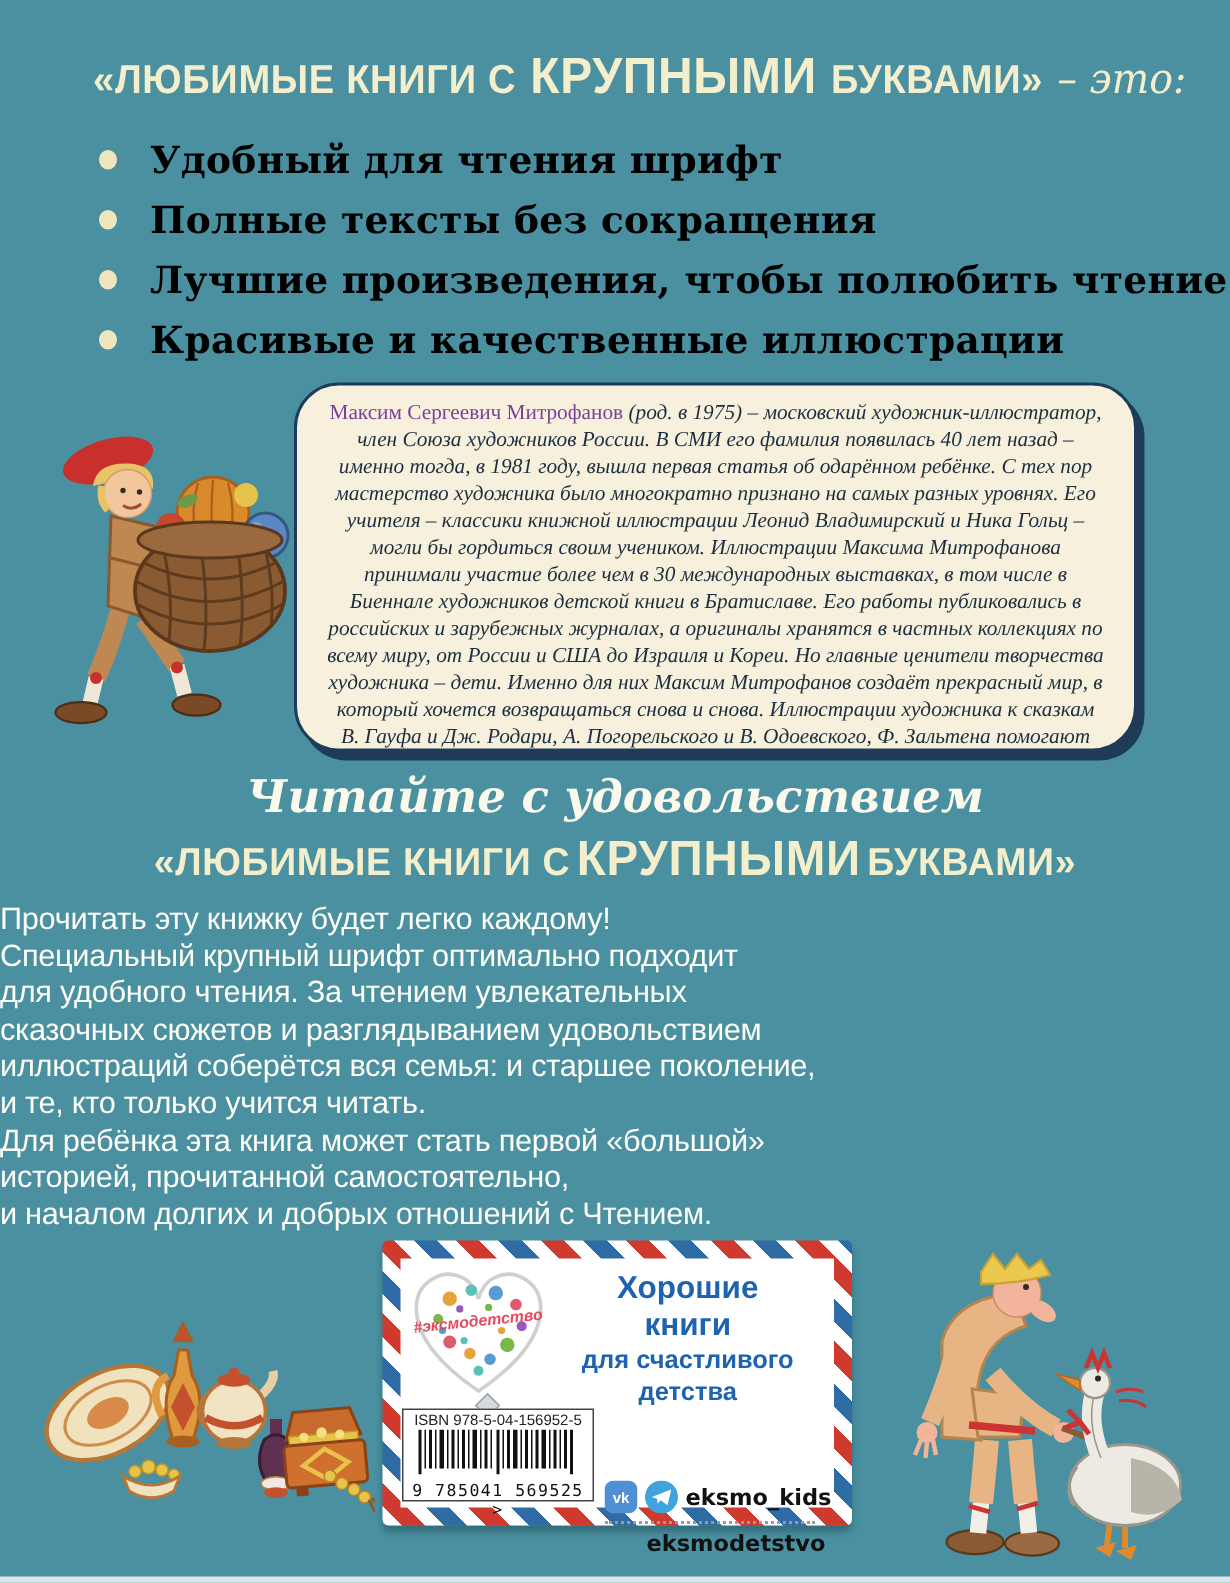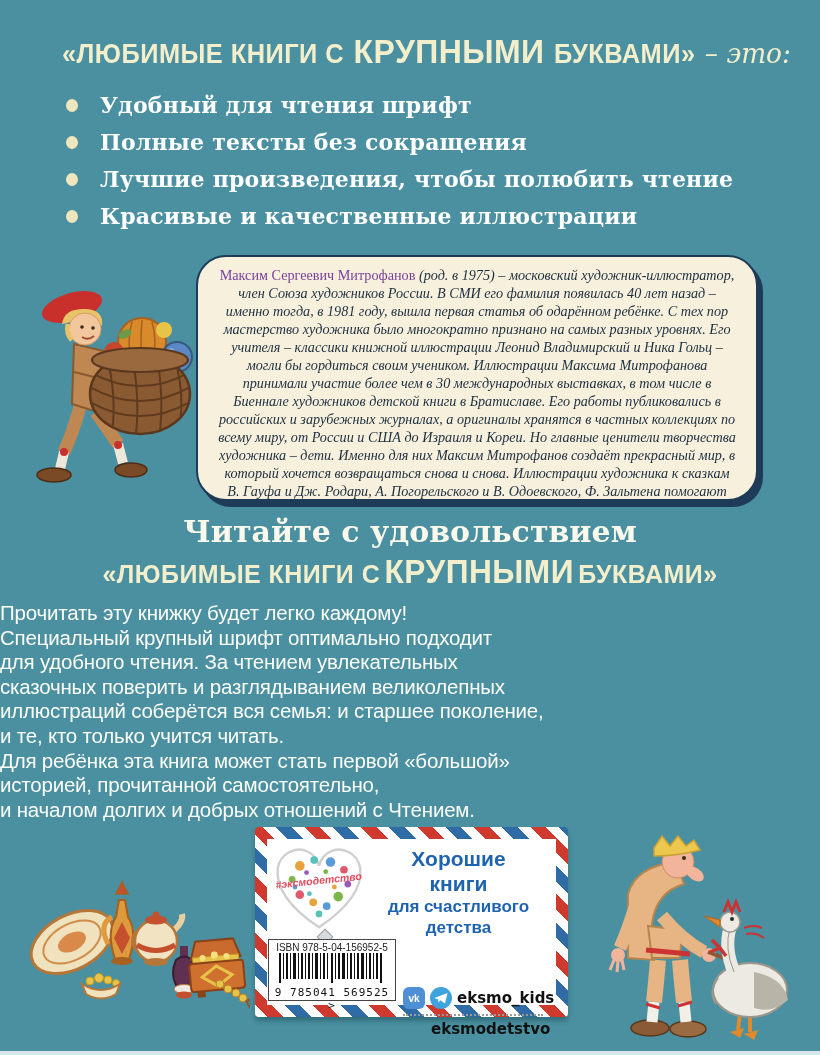--- a/index.html
+++ b/index.html
@@ -17,39 +17,39 @@
   }
   .h-norm { font-size:27px; font-weight:bold; letter-spacing:.5px; }
   .h-big  { font-size:34px; font-weight:bold; letter-spacing:.5px; }
   .h-suffix { font-family:"DejaVu Serif", serif; font-style:italic; font-size:28px; color:#f3eecb; }
 
   
   .bullets { position:absolute; left:66px; top:92px; display:flex; flex-direction:column; gap:11px; }
   .bullet-item { display:flex; align-items:center; gap:22px; }
   .bullet-dot { width:12px; height:13px; border-radius:50%; background:#efe6bd; flex:0 0 auto; }
   .bullet-text {
-    font-family:"DejaVu Serif", serif; font-weight:bold; font-size:22px;
-    color:#ffffff; letter-spacing:.2px; white-space:nowrap;
+    font-family:"DejaVu Serif", serif; font-weight:bold; font-size:25px;
+    color:#000000; letter-spacing:.2px; white-space:nowrap;
   }
 
   
   .bio {
     position:absolute; left:196px; top:255px; width:562px; height:246px; box-sizing:border-box;
     background:#f6f0dd; border:2px solid #1e3c58; border-radius:30px;
     box-shadow:5px 6px 0 #1e3c58;
     padding:9px 20px; text-align:center; overflow:hidden;
     font-family:"Liberation Serif", serif; font-style:italic;
     font-size:14.2px; line-height:18px; color:#1c2e3e;
   }
   .bio-name { font-style:normal; font-weight:normal; color:#7a3f98; }
 
   
   .tagline {
     position:absolute; left:0; top:514px; width:100%; text-align:center;
-    font-family:"DejaVu Serif", serif; font-weight:bold;
+    font-family:"DejaVu Serif", serif; font-style:italic; font-weight:bold;
     font-size:30px; color:#fbf9ec;
   }
   .series-title {
     position:absolute; left:0; top:553px; width:100%; text-align:center;
     color:#f3eecb; white-space:nowrap; transform:scaleX(.96);
   }
   .series-title .h-norm { font-size:26px; }
   .series-title .h-big  { font-size:33px; }
 
   
@@ -197,21 +197,21 @@
   <div class="series-title">
     <span class="h-norm">«ЛЮБИМЫЕ КНИГИ С</span>
     <span class="h-big">КРУПНЫМИ</span>
     <span class="h-norm">БУКВАМИ»</span>
   </div>
 
   <div class="main-par">
     <div>Прочитать эту книжку будет легко каждому!</div>
     <div>Специальный крупный шрифт оптимально подходит</div>
     <div>для удобного чтения. За чтением увлекательных</div>
-    <div>сказочных поверить и разглядыванием великолепных</div>
+    <div>сказочных сюжетов и разглядыванием удовольствием</div>
     <div>иллюстраций соберётся вся семья: и старшее поколение,</div>
     <div>и те, кто только учится читать.</div>
     <div>Для ребёнка эта книга может стать первой «большой»</div>
     <div>историей, прочитанной самостоятельно,</div>
     <div>и началом долгих и добрых отношений с Чтением.</div>
   </div>
 
   <div class="envelope">
     <div class="env-inner">
 

